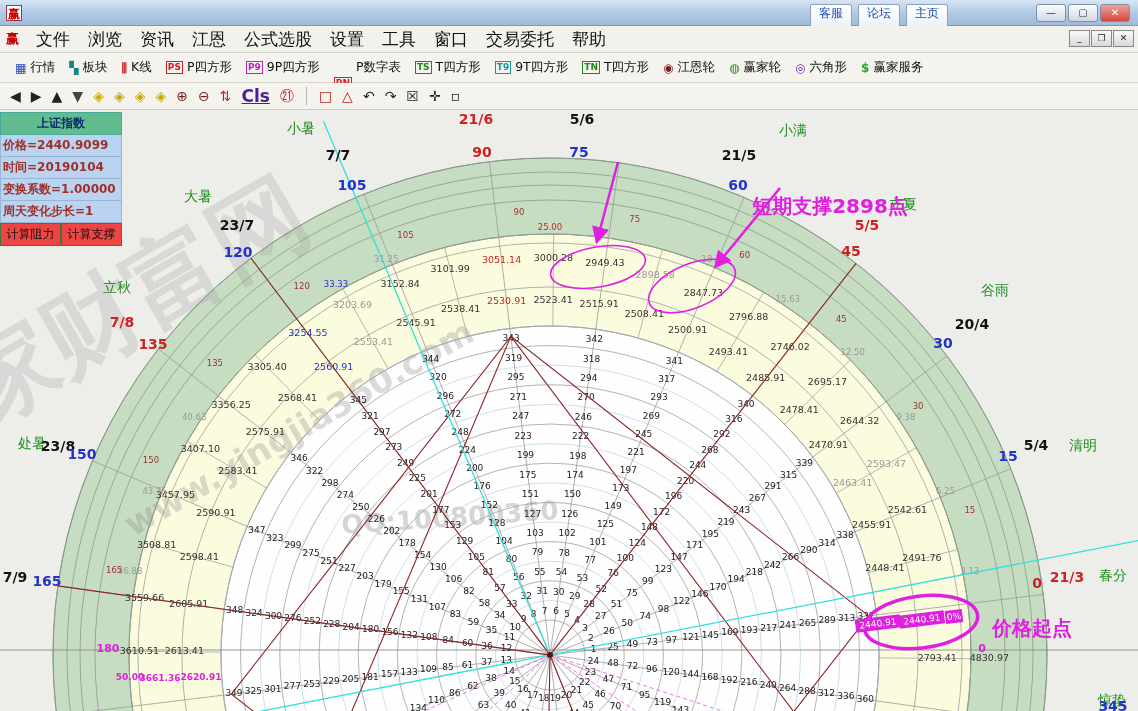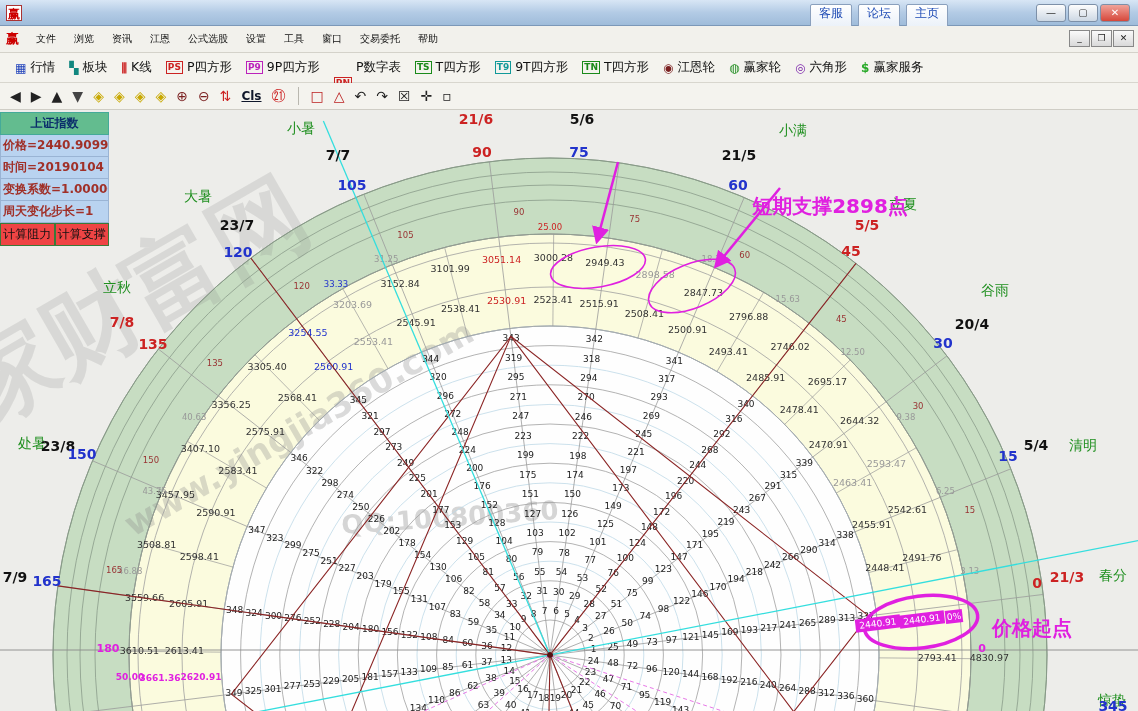--- a/index.html
+++ b/index.html
@@ -19,21 +19,21 @@
     background:linear-gradient(180deg,#ffffff,#dfe9f5); border:1px solid #8aa0bd; border-radius:2px; cursor:pointer; }
   .win-btns { position:absolute; right:8px; top:4px; display:flex; gap:2px; }
   .win-btn { width:30px; height:18px; border:1px solid #7d90a8; border-radius:3px;
     background:linear-gradient(180deg,#fdfdfd,#cdd8e4); font-size:10px; line-height:16px; text-align:center; color:#333; }
   .win-btn.close { background:linear-gradient(180deg,#f0a39a,#d6473a); color:#fff; font-weight:bold; }
 
   
   .menubar { position:absolute; left:0; top:26px; width:1138px; height:27px; background:#F2F1EC;
     border-bottom:1px solid #d4d2ca; display:flex; align-items:center; padding:0 4px; }
   .menu-icon { color:#C00; font-weight:bold; font-size:13px; margin:0 8px 0 2px; }
-  .menu-item { font-size:10px; color:#111; padding:4px 9px; cursor:pointer; }
+  .menu-item { font-size:17px; color:#111; padding:4px 9px; cursor:pointer; }
   .child-controls { position:absolute; right:4px; top:4px; display:flex; gap:1px; }
   .child-btn { width:21px; height:17px; background:linear-gradient(180deg,#fafafa,#d9d9d9);
     border:1px solid #888; font-size:9px; text-align:center; line-height:15px; color:#222; }
 
   
   .toolbar1 { position:absolute; left:0; top:53px; width:1138px; height:30px; background:#F4F3EE;
     border-bottom:1px solid #d8d6ce; display:flex; align-items:center; padding:0 8px; }
   .t1-item { display:flex; align-items:center; gap:4px; font-size:12.5px; color:#111;
     padding:3px 7px; cursor:pointer; }
   .t1-glyph { font-size:12px; font-weight:bold; }
@@ -41,21 +41,21 @@
   .toolbar2 { position:absolute; left:0; top:83px; width:1138px; height:27px; background:#F4F3EE;
     border-bottom:1px solid #cfcdc5; display:flex; align-items:center; padding:0 10px; gap:10px; }
   .t2-icon { font-size:14px; color:#222; cursor:pointer; line-height:20px; }
   .t2-sep { width:1px; height:18px; background:#b9b7af; margin:0 2px; }
 
   
   .chart { position:absolute; left:0; top:110px; width:1138px; height:601px; background:#EDEDEA; overflow:hidden; }
   svg text { user-select:none; }
 
   
-  .panel { position:absolute; left:0; top:112px; width:109px; z-index:5; font-size:12px; }
+  .panel { position:absolute; left:0; top:112px; width:122px; z-index:5; font-size:12px; }
   .panel-header { background:#63BC8F; color:#0b2d6b; font-weight:bold; text-align:center;
     padding:2px 0; border:1px solid #4a9; }
   .panel-row { background:#B9D3F0; color:#a03028; font-weight:bold; padding:2px 2px;
     border:1px solid #9ab4d4; border-top:none; white-space:nowrap; overflow:hidden; }
   .panel-btns { display:flex; }
   .panel-btn { flex:1; background:#ef4444; color:#111; text-align:center; padding:2px 0;
     border:1px solid #3a7a3a; cursor:pointer; font-size:12px; }
 </style>
 </head>
 <body>
@@ -156,21 +156,21 @@
       <span class="t2-icon" style="color: rgb(34, 34, 34);">▶</span>
       <span class="t2-icon" style="color: rgb(34, 34, 34);">▲</span>
       <span class="t2-icon" style="color: rgb(68, 68, 68);">▼</span>
       <span class="t2-icon" style="color: rgb(200, 168, 0);">◈</span>
       <span class="t2-icon" style="color: rgb(200, 168, 0);">◈</span>
       <span class="t2-icon" style="color: rgb(200, 168, 0);">◈</span>
       <span class="t2-icon" style="color: rgb(200, 168, 0);">◈</span>
       <span class="t2-icon" style="color: rgb(122, 31, 31);">⊕</span>
       <span class="t2-icon" style="color: rgb(122, 31, 31);">⊖</span>
       <span class="t2-icon" style="color: rgb(204, 34, 34);">⇅</span>
-      <span class="t2-icon" style="color: #0f172a; font-size: 12px; font-weight: bold; text-decoration: underline;">Cls</span>
+      <span class="t2-icon" style="color: #4c1d95; font-size: 17px; font-weight: bold; text-decoration: underline;">Cls</span>
       <span class="t2-icon" style="color: rgb(204, 34, 34);">㉑</span>
       <div class="t2-sep"></div>
       <span class="t2-icon" style="color: rgb(187, 34, 34);">□</span>
       <span class="t2-icon" style="color: rgb(187, 34, 34);">△</span>
       <span class="t2-icon" style="color: rgb(34, 34, 34);">↶</span>
       <span class="t2-icon" style="color: rgb(34, 34, 34);">↷</span>
       <span class="t2-icon" style="color: rgb(34, 34, 34);">☒</span>
       <span class="t2-icon" style="color: rgb(34, 34, 34);">✛</span>
       <span class="t2-icon" style="color: rgb(34, 34, 34);">▫</span>
     </div>

